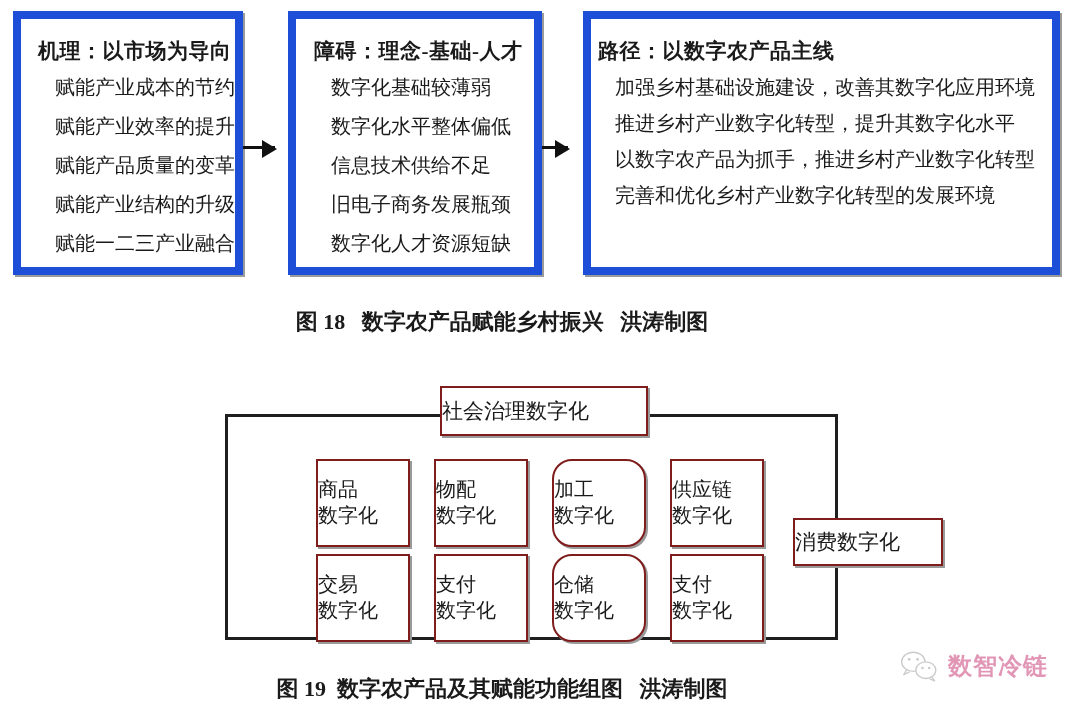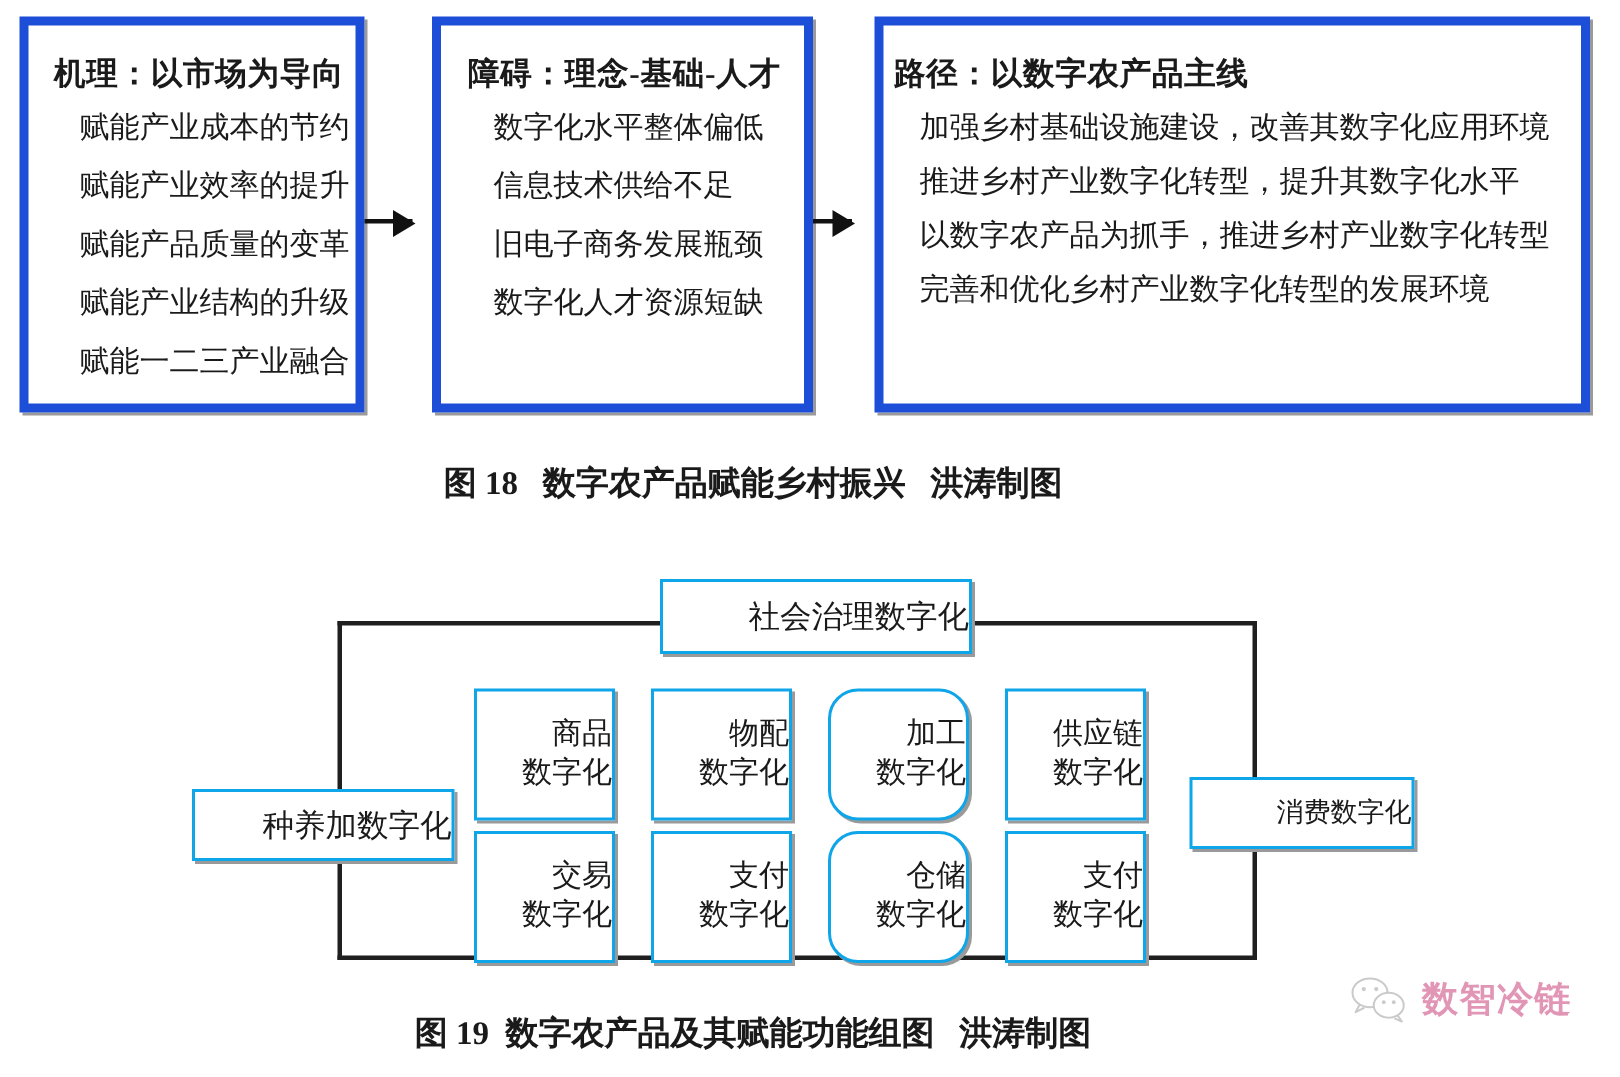--- a/index.html
+++ b/index.html
@@ -13,21 +13,21 @@
     position: relative;
     font-family: "Liberation Serif", "DejaVu Serif", serif;
     color: #1a1a1a;
     overflow: hidden;
   }
 
   
   .box {
     position: absolute;
     box-sizing: border-box;
-    border: 6px solid #1d4ed8;
+    border: 8px solid #1d4ed8;
     background: #ffffff;
     box-shadow: 2px 2px 0 0 #9a9a9a;
   }
 
   
   #fig18 {
     position: absolute;
     left: 0; top: 0;
     width: 1080px; height: 300px;
   }
@@ -99,37 +99,37 @@
     position: absolute;
     background: #1f1f1f;
   }
   .conn.h { height: 3px; }
   .conn.v { width: 3px; }
 
   
   .node {
     position: absolute;
     box-sizing: border-box;
-    border: 2px solid #0ea5e9;
+    border: 2px solid #7f1d1d;
     background: #ffffff;
     box-shadow: 2px 2px 0 0 #9a9a9a;
     display: flex;
     flex-direction: column;
-    align-items: flex-end;
+    align-items: flex-start;
     justify-content: center;
     font-size: 20px;
     line-height: 1.28;
     text-align: center;
     white-space: nowrap;
   }
   .node .l2 { display: block; }
 
   #node-top    { left: 440px; top: 26px;  width: 208px; height: 50px; font-size: 21px; }
   #node-left   { left: 128px; top: 166px; width: 175px; height: 48px; font-size: 21px; }
-  #node-right  { left: 793px; top: 158px; width: 150px; height: 48px; font-size: 18px; }
+  #node-right  { left: 793px; top: 158px; width: 150px; height: 48px; font-size: 21px; }
 
   .cell { width: 94px; height: 88px; }
   .cell-r1 { top: 99px; }
   .cell-r2 { top: 194px; }
   .c1 { left: 316px; }
   .c2 { left: 434px; }
   .c3 { left: 552px; border-radius: 20px; }
   .c4 { left: 670px; }
 
   
@@ -165,20 +165,21 @@
       <div class="panel-line">赋能产业结构的升级</div>
       <div class="panel-line">赋能一二三产业融合</div>
     </div>
   </div>
 
   <div class="arrow" id="arrow1"></div>
 
   <div class="box panel" id="panel2">
     <div class="panel-title">障碍：理念-基础-人才</div>
     <div class="panel-body">
+      <div class="panel-line">数字化基础较薄弱</div>
       <div class="panel-line">数字化水平整体偏低</div>
       <div class="panel-line">信息技术供给不足</div>
       <div class="panel-line">旧电子商务发展瓶颈</div>
       <div class="panel-line">数字化人才资源短缺</div>
     </div>
   </div>
 
   <div class="arrow" id="arrow2"></div>
 
   <div class="box panel" id="panel3">
@@ -200,23 +201,20 @@
   <div class="conn h" style="left:225px; top:54px;  width:217px;"></div>
   <div class="conn h" style="left:646px; top:54px;  width:192px;"></div>
   <div class="conn v" style="left:225px; top:54px;  height:226px;"></div>
   <div class="conn v" style="left:835px; top:54px;  height:226px;"></div>
   <div class="conn h" style="left:225px; top:277px; width:613px;"></div>
 
   <div class="node" id="node-top">
     <span>社会治理数字化</span>
   </div>
 
-  <div class="node" id="node-left">
-    <span>种养加数字化</span>
-  </div>
 
   <div class="node" id="node-right">
     <span>消费数字化</span>
   </div>
 
   <div class="node cell cell-r1 c1">
     <span>商品</span>
     <span class="l2">数字化</span>
   </div>
   <div class="node cell cell-r1 c2">

